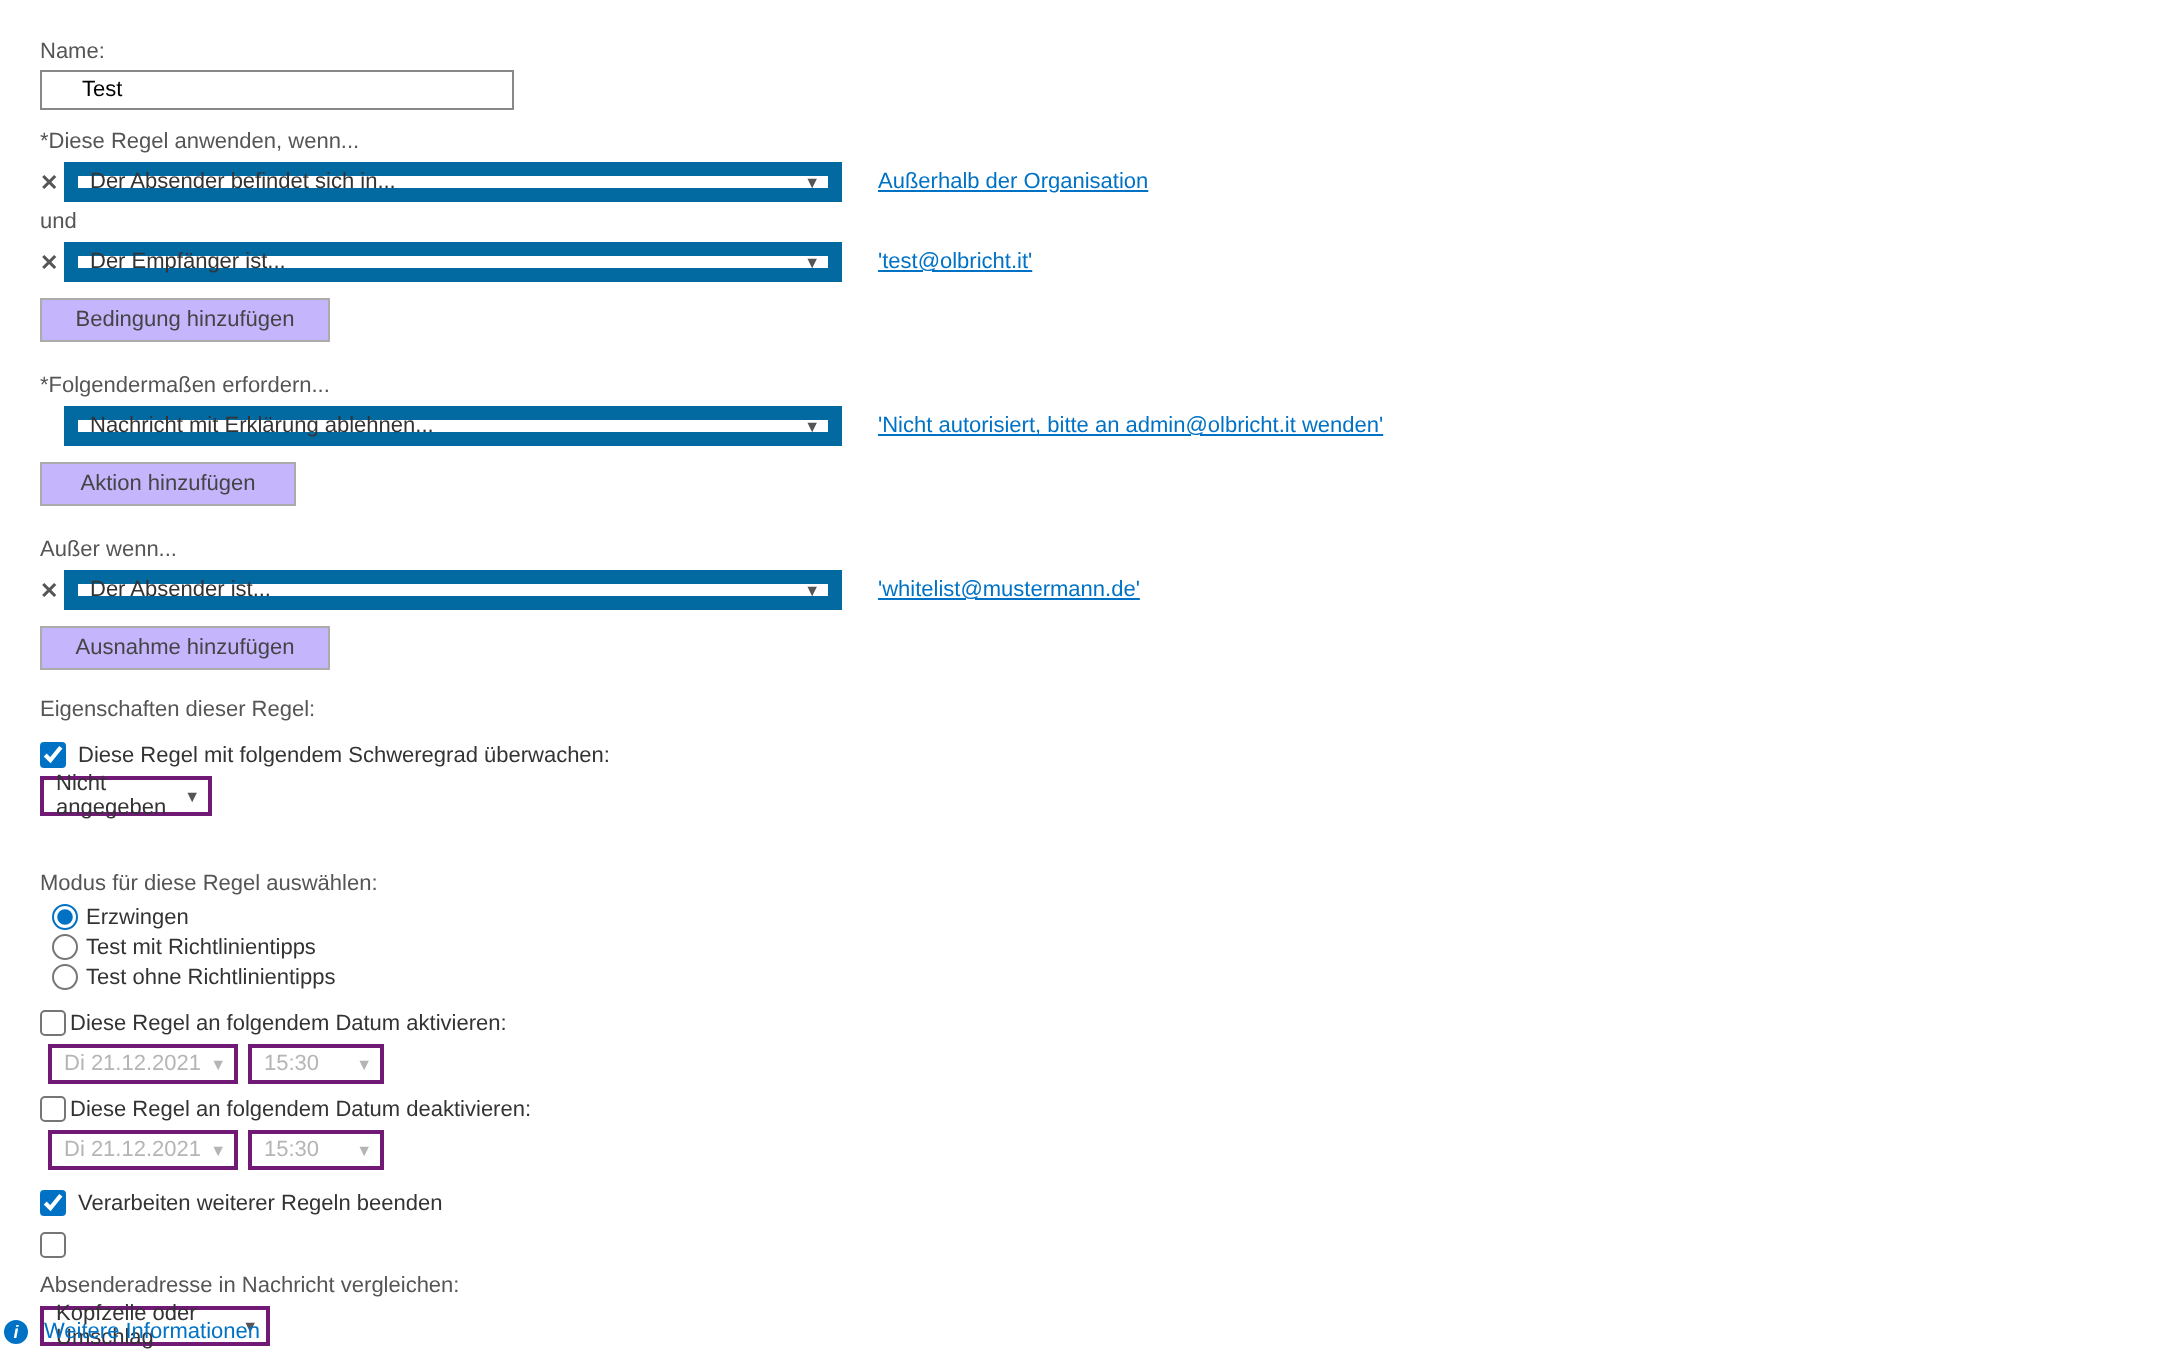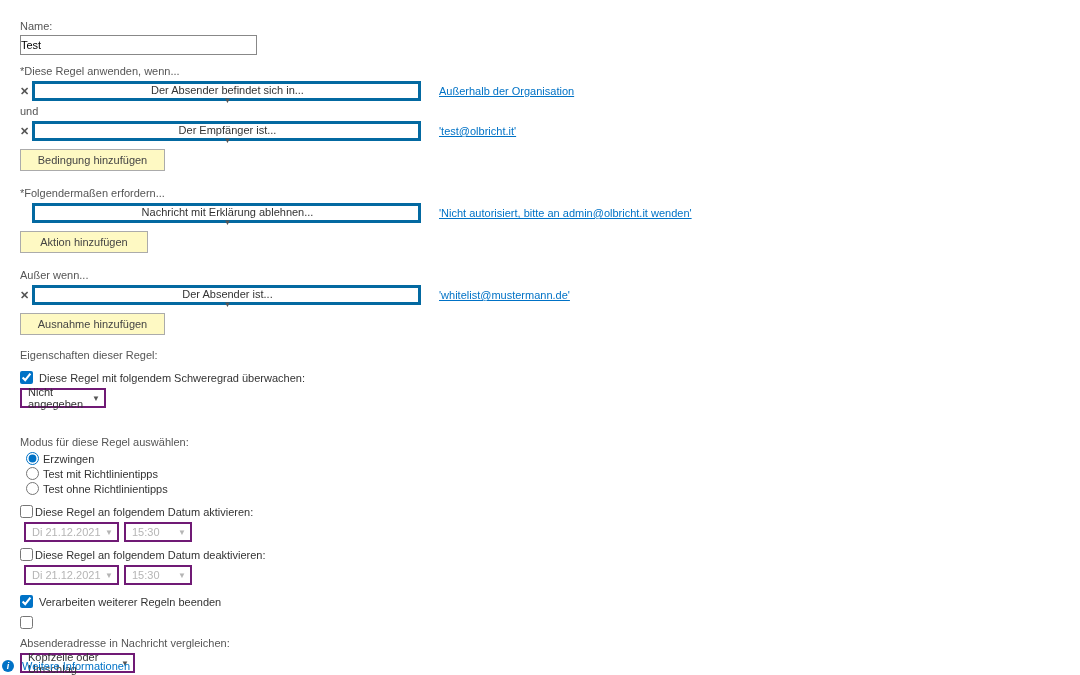--- a/index.html
+++ b/index.html
@@ -1,27 +1,27 @@
 <!DOCTYPE html>
 <html><head>
   <meta charset="utf-8">
   <style>
     * { box-sizing: border-box; margin: 0; padding: 0; }
     body { font-family: "Segoe UI", Tahoma, sans-serif; font-size: 11px; color: #333; background: #fff; padding: 20px 0 0 20px; }
     .label { color: #555; margin-bottom: 3px; }
     .section-label { color: #555; margin-top: 10px; margin-bottom: 4px; }
-    .text-input { width: 237px; height: 20px; border: 1px solid #888; padding: 1px 0; font-size: 11px; }
+    .text-input { width: 237px; height: 20px; border: 1px solid #888; padding: 1px 20px; font-size: 11px; }
     .row { display: flex; align-items: center; margin-bottom: 4px; }
     .remove-icon { color: #555; font-size: 11px; width: 12px; cursor: pointer; font-weight: bold; }
     .spacer { width: 12px; }
-    .dropdown { width: 389px; height: 20px; border: 3px solid #0369a1; background: #fff; display: flex; align-items: center; justify-content: space-between; padding: 0 4px 0 6px; cursor: pointer; flex-direction: column; }
+    .dropdown { width: 389px; height: 20px; border: 7px solid #0369a1; background: #fff; display: flex; align-items: center; justify-content: space-between; padding: 0 4px 0 6px; cursor: pointer; }
     .dropdown-text { color: #333; }
     .dropdown-caret { font-size: 8px; color: #555; }
     .link { color: #0072c6; text-decoration: underline; margin-left: 18px; cursor: pointer; }
-    .btn { height: 22px; width: 145px; border: 1px solid #ababab; background: #fef9c3; font-size: 11px; color: #444; cursor: pointer; margin-top: 4px; }
+    .btn { height: 22px; width: 145px; border: 1px solid #ababab; background: #c4b5fd; font-size: 11px; color: #444; cursor: pointer; margin-top: 4px; }
     .and-label { color: #555; margin: 2px 0 4px 0; }
     .checkbox-row { display: flex; align-items: center; margin: 4px 0; }
     .checkbox-row input[type=checkbox] { margin-right: 6px; accent-color: #0072c6; }
     .small-dropdown { height: 20px; border: 2px solid #701a75; background: #fff; display: flex; align-items: center; justify-content: space-between; padding: 0 4px 0 6px; cursor: pointer; font-size: 11px; }
     .severity-dd { width: 86px; margin-top: 3px; }
     .radio-row { display: flex; align-items: center; margin: 2px 0 2px 6px; }
     .radio-row input[type=radio] { margin-right: 4px; accent-color: #0072c6; }
     .date-dd { width: 95px; }
     .time-dd { width: 68px; margin-left: 5px; }
     .disabled { color: #b5b5b5; }

